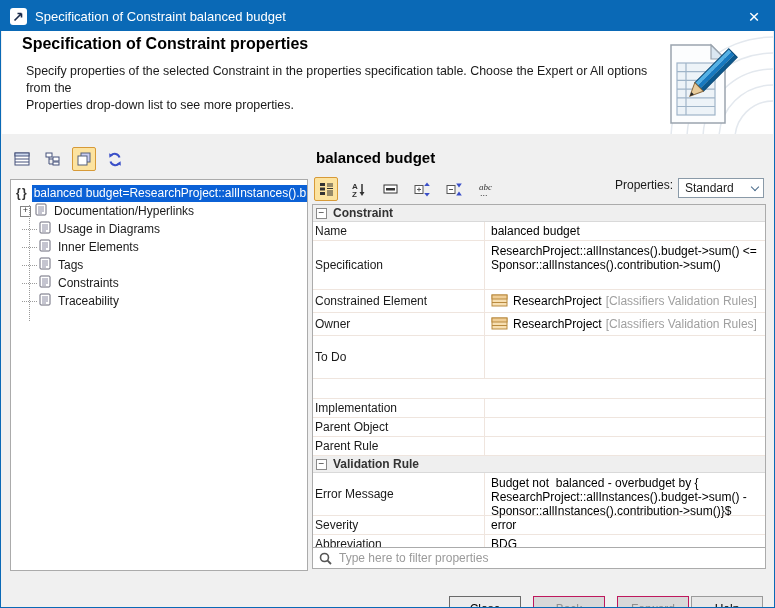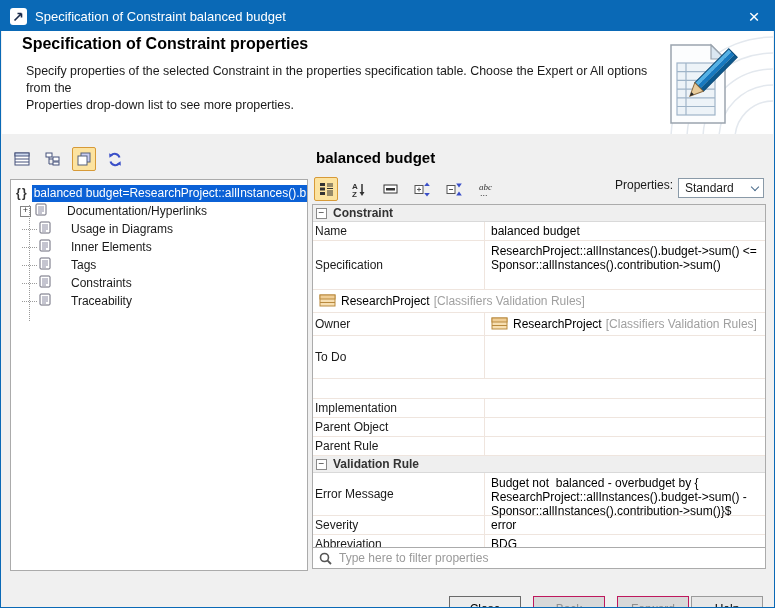--- a/index.html
+++ b/index.html
@@ -23,21 +23,21 @@
   .tbtn.sel{background:#fce3a0;border:1px solid #d79a38;}
   
   .treepanel{position:absolute;left:8px;top:45px;width:298px;height:392px;background:#fff;border:1px solid #ababab;box-sizing:border-box;overflow:hidden;}
   .tree{position:relative;padding-top:4px;font-size:12px;color:#1a1a1a;}
   .trow{height:18px;display:flex;align-items:center;white-space:nowrap;overflow:hidden;}
   .trow .braces{margin-left:5px;font-weight:bold;color:#333;letter-spacing:-1px;font-size:12px;}
   .trow .sel-label{margin-left:6px;background:#0b61d6;color:#fff;padding:1px 2px 2px 2px;overflow:hidden;text-overflow:clip;white-space:nowrap;}
   .vline{position:absolute;left:18px;top:25px;height:116px;border-left:1px dotted #9a9a9a;}
   .stub{width:15px;margin-left:11px;border-top:1px dotted #9a9a9a;flex:0 0 auto;}
   .expander{width:9px;height:9px;margin-left:9px;margin-right:2px;border:1px solid #848484;background:#fff;font-size:9px;line-height:7px;text-align:center;color:#333;flex:0 0 auto;}
-  .tlabel{margin-left:20px;}
+  .tlabel{margin-left:7px;}
   .ticon{flex:0 0 auto;margin-left:2px;}
   
   .rtitle{position:absolute;left:314px;top:15px;font-size:15px;font-weight:bold;color:#000;}
   .rtb{position:absolute;left:312px;top:43px;display:flex;align-items:center;gap:8px;}
   .props{position:absolute;top:44px;right:9px;display:flex;font-size:12px;color:#1a1a1a;}
   .combo{margin-left:5px;width:86px;height:20px;background:#fff;border:1px solid #8a9aa8;display:flex;align-items:center;box-sizing:border-box;}
   .combo .cval{flex:1;padding-left:6px;font-size:12px;}
   .combo .chev{width:16px;display:flex;justify-content:center;}
   .chev i{border:solid #4a6a8a;border-width:0 1.5px 1.5px 0;display:inline-block;padding:2.5px;transform:rotate(45deg);margin-top:-3px;}
   
@@ -312,20 +312,21 @@
         <div class="pvalue">balanced budget</div>
       </div>
       <div class="prow r-spec">
         <div class="plabel">Specification</div>
         <div class="pvalue top">
             <span class="ml">ResearchProject::allInstances().budget-&gt;sum() &lt;=
 Sponsor::allInstances().contribution-&gt;sum()</span>
           </div>
       </div>
       <div class="prow r-ce">
+        <div class="plabel">Constrained Element</div>
         <div class="pvalue">
           <span class="cicon"><svg width="17" height="13" viewBox="0 0 17 13">
                 <rect x="1" y="1" width="15" height="11" fill="#f7dfb2" stroke="#b98a3e"></rect>
                 <rect x="1" y="1" width="15" height="4" fill="#f0ce96" stroke="#b98a3e"></rect>
                 <line x1="1" y1="8.5" x2="16" y2="8.5" stroke="#b98a3e"></line>
               </svg></span>
           <span>ResearchProject</span>
           <span class="gray">[Classifiers Validation Rules]</span>
         </div>
       </div>

